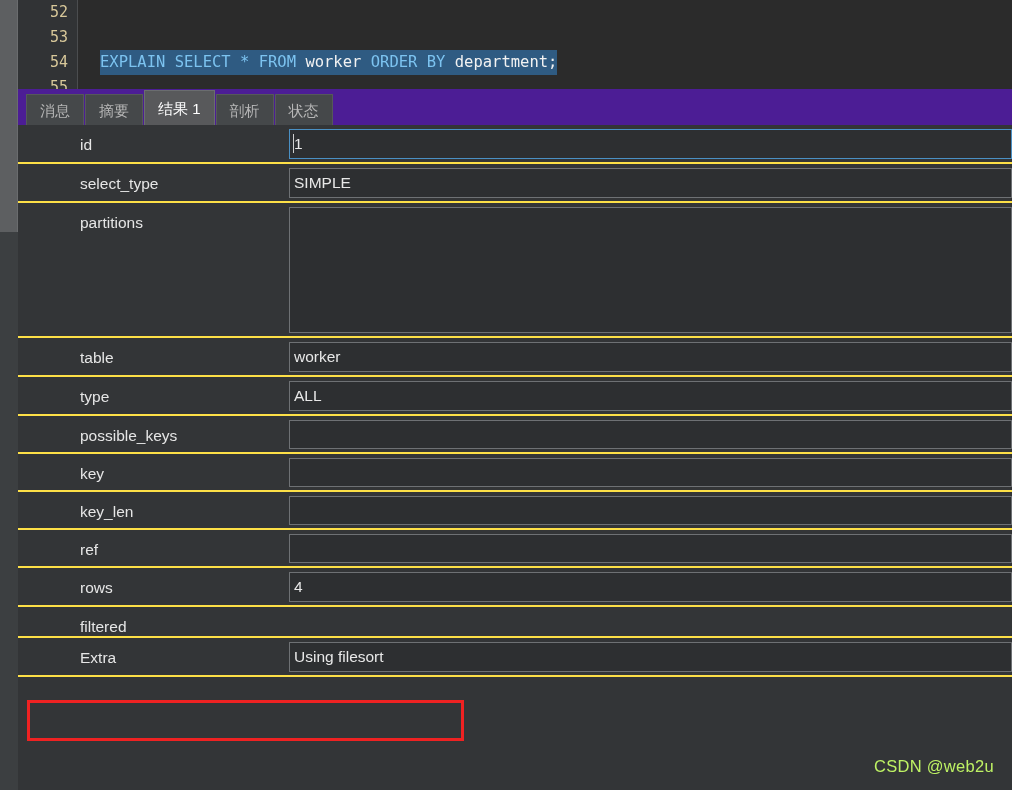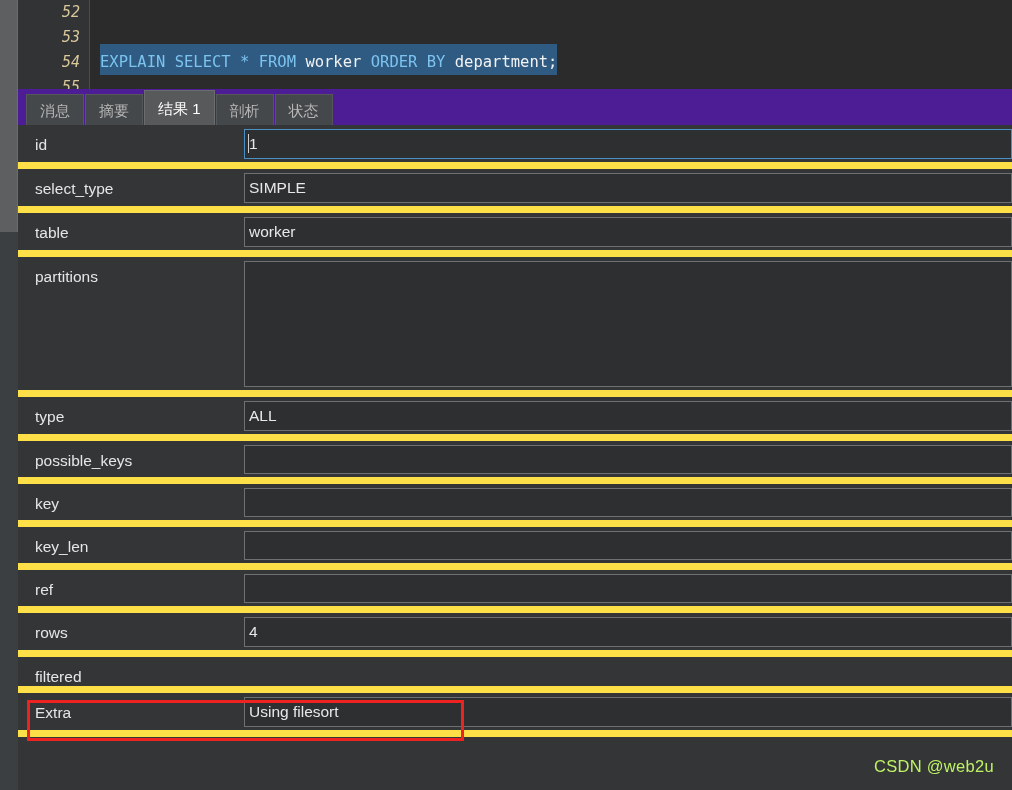--- a/index.html
+++ b/index.html
@@ -39,24 +39,23 @@
   .editor {
     position: absolute;
     left: 18px; top: 0;
     width: 994px; height: 89px;
     background: #2b2b2b;
     overflow: hidden;
   }
   .gutter {
     position: absolute;
     left: 0; top: 0;
-    width: 72px; height: 89px;
+    width: 60px; height: 89px;
     background: #313335;
     border-right: 1px solid #4b4d4f;
-    font-style: italic;
   }
   .gutter-line {
     height: 25px;
     line-height: 25px;
     text-align: right;
     padding-right: 9px;
     color: #d8c89a;
     font-family: "DejaVu Sans Mono", monospace;
     font-size: 15px;
   }
@@ -69,21 +68,21 @@
     height: 25px;
     line-height: 25px;
     font-family: "DejaVu Sans Mono", monospace;
     font-size: 15.5px;
     white-space: pre;
     color: #a9b7c6;
     padding-left: 22px;
   }
   .code-line .sel {
     background: #2f5b82;
-    padding: 9px 0 4px 0;
+    padding: 3px 0 4px 0;
   }
   .kw   { color: #7cc3f0; }
   .iden { color: #f2f2f2; }
 
   
   .tabbar {
     position: absolute;
     left: 18px; top: 89px;
     width: 994px; height: 36px;
     background: #4c1d95;
@@ -116,23 +115,24 @@
   .results {
     position: absolute;
     left: 18px; top: 125px;
     width: 994px; height: 665px;
     background: #333537;
     overflow: hidden;
   }
   .row {
     position: relative;
     width: 100%;
-    border-bottom: 7px solid #fde047;
+    border-bottom: 2px solid #fde047;
     display: flex;
     align-items: flex-start;
+    padding-left: 45px;
   }
   .row-label {
     width: 226px;
     flex: 0 0 226px;
     color: #e6e6e6;
     font-size: 15.5px;
     padding-left: 17px;
     padding-top: 11px;
     white-space: nowrap;
   }
@@ -228,29 +228,29 @@
   <div class="results">
     <div id="rows-container">
         <div class="row">
           <div class="row-label">id</div>
           <div class="row-field focused">1</div>
         </div>
         <div class="row">
           <div class="row-label">select_type</div>
           <div class="row-field">SIMPLE</div>
         </div>
-        <div class="row">
-          <div class="row-label">table</div>
-          <div class="row-field">worker</div>
-        </div>
         <div class="row tall">
           <div class="row-label">partitions</div>
           <div class="row-field tall"></div>
         </div>
         <div class="row">
+          <div class="row-label">table</div>
+          <div class="row-field">worker</div>
+        </div>
+        <div class="row">
           <div class="row-label">type</div>
           <div class="row-field">ALL</div>
         </div>
         <div class="row">
           <div class="row-label">possible_keys</div>
           <div class="row-field"></div>
         </div>
         <div class="row">
           <div class="row-label">key</div>
           <div class="row-field"></div>

